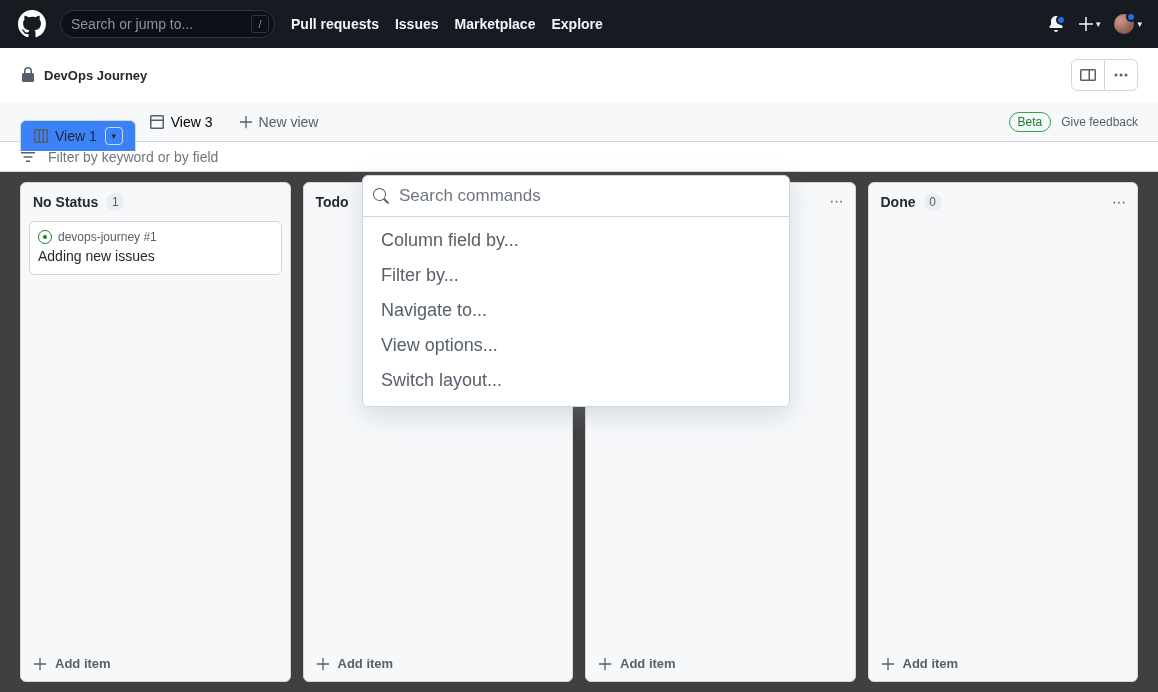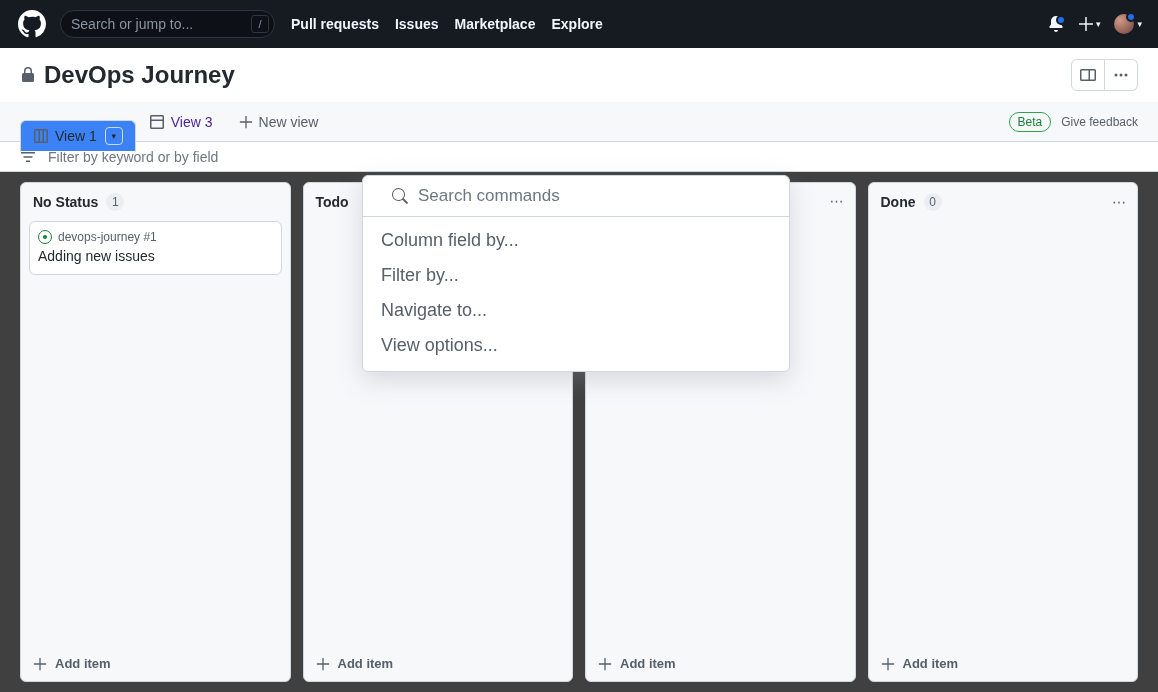--- a/index.html
+++ b/index.html
@@ -59,21 +59,21 @@
     background: radial-gradient(circle at 30% 30%, #d29985, #6b443c);
   }
   
   .project-header {
     height:54px;
     display:flex;
     align-items:center;
     padding:0 20px;
   }
   .lock { margin-right:8px; color:#57606a;}
-  .project-title { font-size:24px; font-weight:600;}
+  .project-title { font-size:13px; font-weight:600;}
   .project-actions { margin-left:auto; display:flex;}
   .icon-btn {
     height:32px;
     display:flex; align-items:center; justify-content:center;
     border:1px solid #d0d7de;
     background:#fff; cursor:pointer;
     padding:0 8px;
   }
   .icon-btn:first-child { border-radius:6px 0 0 6px;}
   .icon-btn:last-child  { border-radius:0 6px 6px 0; border-left:none;}
@@ -81,21 +81,21 @@
   .tabs-row {
     display:flex; align-items:center;
     padding:0 20px;
     border-bottom:1px solid #d0d7de;
     height:40px;
     background:#f6f8fa;
   }
   .tab {
     display:flex; align-items:center; gap:6px;
     padding:0 12px; height:32px;
-    color:#4c1d95; cursor:pointer;
+    color:#000000; cursor:pointer;
     border:1px solid transparent;
     font-size:14px;
   }
   .tab.active {
     background:#3b82f6;
     border:1px solid #d0d7de;
     border-bottom:1px solid #fff;
     border-radius:6px 6px 0 0;
     color:#24292f;
     position:relative;
@@ -179,21 +179,21 @@
     left:362px; top:175px;
     width:428px;
     background:#fff;
     border:1px solid #d0d7de;
     border-radius:6px;
     box-shadow:0 8px 24px rgba(140,149,159,0.3);
     z-index:100;
   }
   .palette-search {
     display:flex; align-items:center;
-    padding:10px 29px;
+    padding:10px 10px;
     border-bottom:1px solid #d0d7de;
   }
   .palette-search input {
     flex:1; border:none; outline:none; font-size:17px; margin-left:10px;
   }
   .palette-search input::placeholder { color:#6e7781;}
   .palette-list { padding:6px 0 8px;}
   .palette-item {
     padding:7px 18px;
     font-size:18px;
@@ -375,14 +375,15 @@
     <svg viewBox="0 0 16 16" width="16" height="16" fill="#57606a">
         <path d="M11.742 10.344a6.5 6.5 0 1 0-1.397 1.398l3.85 3.85a1 1 0 0 0 1.415-1.414l-3.868-3.834zM12 6.5a5.5 5.5 0 1 1-11 0 5.5 5.5 0 0 1 11 0z"></path>
       </svg>
     <input autofocus="" placeholder="Search commands" style="">
   </div>
   <div class="palette-list">
     <div class="palette-item">Column field by...</div>
     <div class="palette-item">Filter by...</div>
     <div class="palette-item">Navigate to...</div>
     <div class="palette-item">View options...</div>
+    <div class="palette-item">Switch layout...</div>
   </div>
 </div>
 
 </body></html>

